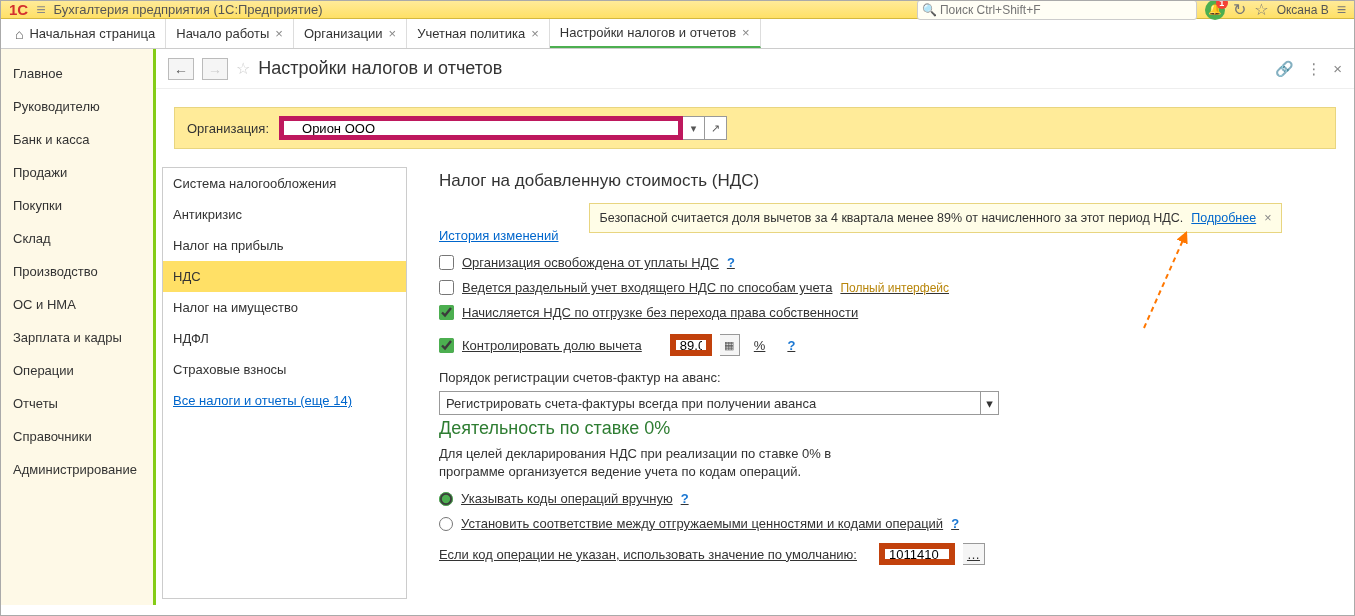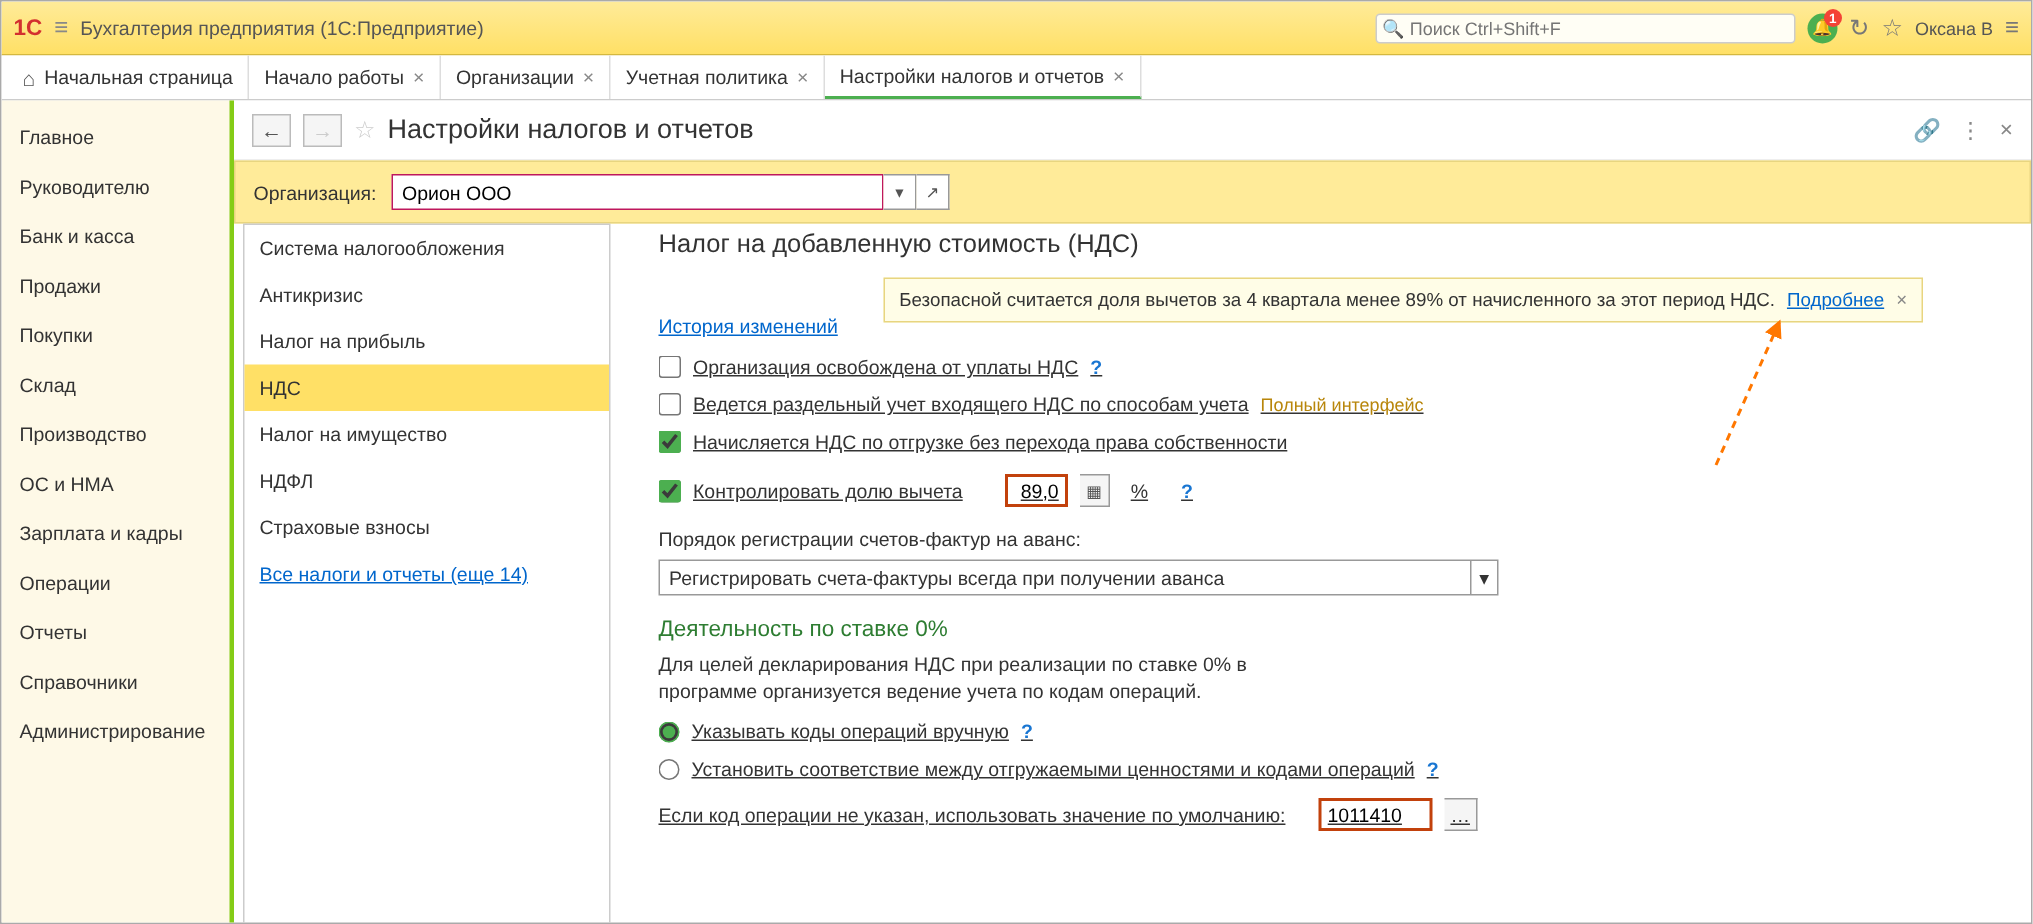--- a/index.html
+++ b/index.html
@@ -1,17 +1,17 @@
 <!DOCTYPE html>
 <html><head>
 <meta charset="utf-8">
 <style>
 * { box-sizing: border-box; margin: 0; padding: 0; font-family: Arial, sans-serif; }
 body { font-size: 13px; background: #fff; width: 1355px; height: 616px; overflow: hidden; border: 1px solid #aaa; }
-.topbar { height: 36px; background: linear-gradient(#ffeb99, #ffe066); border-bottom: 1px solid #d4b840; display: flex; align-items: center; padding: 0 8px; gap: 8px; }
+.topbar { height: 18px; background: linear-gradient(#ffeb99, #ffe066); border-bottom: 1px solid #d4b840; display: flex; align-items: center; padding: 0 8px; gap: 8px; }
 .topbar .logo { color: #d32f2f; font-weight: bold; font-size: 15px; }
 .topbar .hamburger-icon { color: #888; font-size: 16px; cursor: pointer; }
 .topbar .ttl { color: #555; font-size: 13px; }
 .topbar .spacer { flex: 1; }
 .topbar .search { position: relative; }
 .topbar .search input { width: 280px; height: 20px; border: 1px solid #ccc; border-radius: 3px; padding: 0 6px 0 22px; font-size: 12px; color: #999; background: #fffef5; }
 .topbar .search .mag { position: absolute; left: 5px; top: 3px; color: #aaa; font-size: 12px; }
 .topbar .ico { color: #777; font-size: 16px; cursor: pointer; }
 .topbar .bell { width: 20px; height: 20px; background: #4caf50; border-radius: 50%; color: #fff; display: flex; align-items: center; justify-content: center; font-size: 11px; font-weight: bold; position: relative; }
 .topbar .bell .badge { position: absolute; top: -3px; right: -3px; background: #f44336; color: #fff; font-size: 9px; width: 12px; height: 12px; border-radius: 50%; display: flex; align-items: center; justify-content: center; }
@@ -29,49 +29,49 @@
 
 .content { flex: 1; display: flex; flex-direction: column; }
 .pagebar { height: 40px; display: flex; align-items: center; gap: 8px; padding: 0 12px; border-bottom: 1px solid #eee; background: #fff; }
 .navbtn { width: 26px; height: 22px; border: 1px solid #bbb; background: #f5f5f5; display: flex; align-items: center; justify-content: center; color: #555; cursor: pointer; font-size: 14px; }
 .navbtn.disabled { color: #ccc; }
 .pagebar .star { color: #ccc; font-size: 16px; }
 .pagebar h1 { font-size: 18px; font-weight: normal; color: #333; }
 .pagebar .right { margin-left: auto; display: flex; gap: 12px; align-items: center; }
 .pagebar .right .ico { color: #888; font-size: 15px; cursor: pointer; }
 
-.orgbar { background: #ffeb99; padding: 8px 12px; display: flex; align-items: center; gap: 10px; margin: 0; border: 1px solid #e8d580; }
+.orgbar { background: #ffeb99; padding: 8px 12px; display: flex; align-items: center; gap: 10px; margin: 18px; border: 1px solid #e8d580; }
 .orgbar label { font-size: 13px; color: #333; }
 .orgbar .orginput { display: flex; }
-.orgbar .orginput input { width: 328px; height: 24px; border: 1px solid #be185d; padding: 0 6px; font-size: 13px; }
+.orgbar .orginput input { width: 404px; height: 24px; border: 5px solid #be185d; padding: 0 18px; font-size: 13px; }
 .orgbar .orginput button { width: 22px; height: 24px; border: 1px solid #999; border-left: none; background: #fff; cursor: pointer; font-size: 11px; color: #555; }
 
 .maingrid { display: flex; flex: 1; margin: 0 6px 6px 6px; gap: 16px; }
 .setnav { width: 245px; border: 1px solid #ccc; }
 .setnav .sitem { padding: 8px 10px; font-size: 13px; color: #333; cursor: pointer; }
 .setnav .sitem.active { background: #ffe066; }
 .setnav .sitem.link { color: #0066cc; text-decoration: underline; }
 
 .form { flex: 1; padding: 4px 16px; overflow-y: auto; }
 .form h2 { font-size: 17px; font-weight: normal; color: #333; margin-bottom: 12px; }
 .form .histlink { color: #0066cc; text-decoration: underline; font-size: 13px; cursor: pointer; }
 .notice { background: #fffde7; border: 1px solid #e8d580; padding: 7px 10px; font-size: 12.5px; color: #333; display: flex; align-items: center; gap: 8px; margin-bottom: 10px; }
 .notice a { color: #0066cc; text-decoration: underline; }
 .notice .x { margin-left: auto; color: #888; cursor: pointer; }
 .toprow { display: flex; align-items: flex-end; gap: 30px; margin-bottom: 12px; position: relative; }
 .row { display: flex; align-items: center; gap: 8px; margin-bottom: 10px; font-size: 13px; color: #333; text-decoration: underline; }
 .row input[type=checkbox] { width: 15px; height: 15px; accent-color: #4caf50; }
 .row .help { color: #1976d2; font-size: 13px; cursor: pointer; font-weight: bold; }
 .row .hint { color: #b8860b; font-size: 12px; }
-.row input[type=text] { border: 2px solid #c2410c; height: 22px; padding: 0 4px; text-align: right; font-size: 13px; }
+.row input[type=text] { border: 6px solid #c2410c; height: 22px; padding: 0 4px; text-align: right; font-size: 13px; }
 .row .cal { width: 20px; height: 22px; border: 1px solid #999; border-left: none; background: #f5f5f5; display: inline-flex; align-items: center; justify-content: center; font-size: 11px; color: #555; cursor: pointer; }
 .form .seclabel { font-size: 13px; color: #333; margin: 14px 0 6px 0; }
 .form select, .selectlike { width: 560px; height: 24px; border: 1px solid #999; padding: 0 6px; font-size: 13px; color: #333; background: #fff; display: flex; align-items: center; justify-content: space-between; }
 .selectlike .dd { width: 18px; text-align: center; border-left: 1px solid #999; margin-right: -6px; height: 100%; display: flex; align-items: center; justify-content: center; cursor: pointer; }
-.subhead { color: #2e7d32; font-size: 15px; margin: 14px 0 6px 0; }
+.subhead { color: #2e7d32; font-size: 18px; margin: 3px 0 6px 0; }
 .desc { font-size: 13px; color: #333; line-height: 1.4; margin-bottom: 10px; max-width: 420px; }
 .row input[type=radio] { width: 14px; height: 14px; accent-color: #4caf50; }
 .defrow input[type=text] { width: 76px; text-align: left; }
 .defrow .ell { width: 22px; height: 22px; border: 1px solid #999; border-left: none; background: #f5f5f5; display: inline-flex; align-items: center; justify-content: center; cursor: pointer; }
 .arrow { position: absolute; width: 140px; height: 115px; pointer-events: none; }
 .arrow svg { width: 100%; height: 100%; }
 </style>
 </head>
 <body>
 

